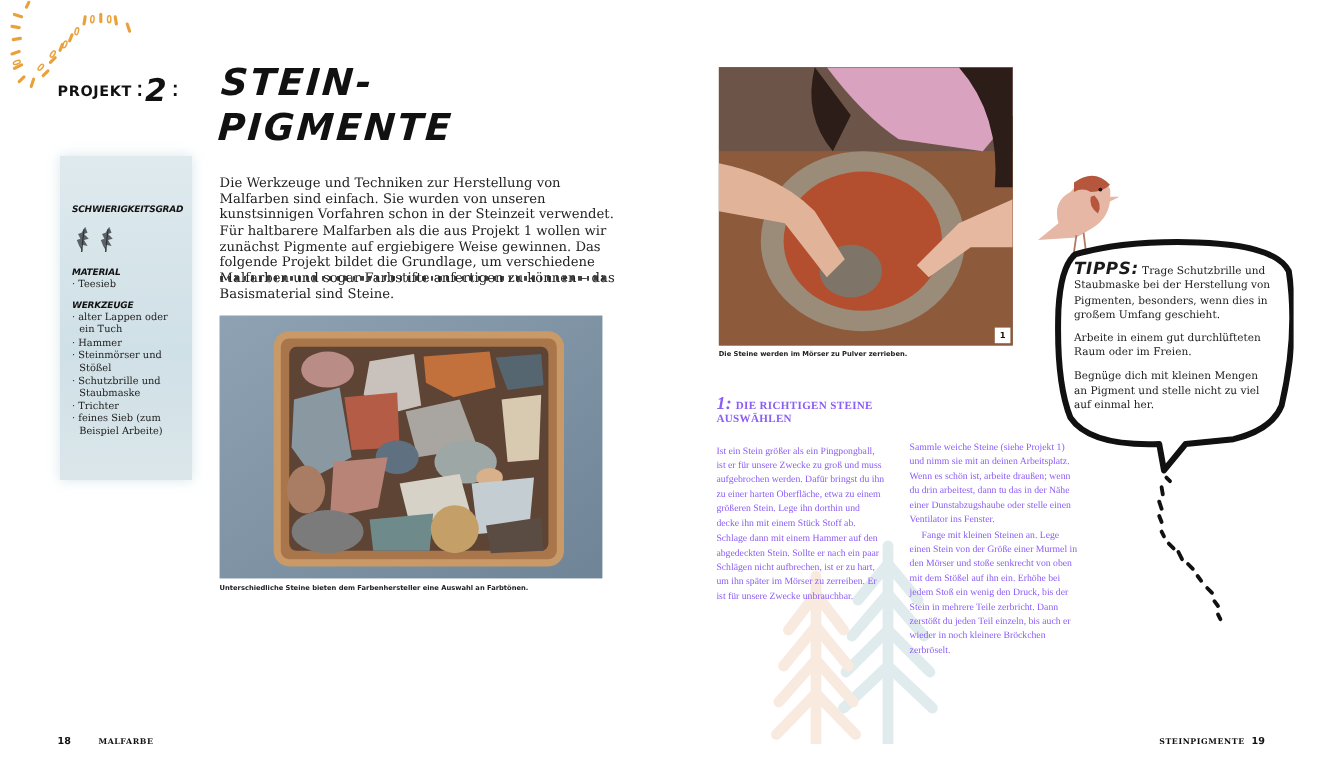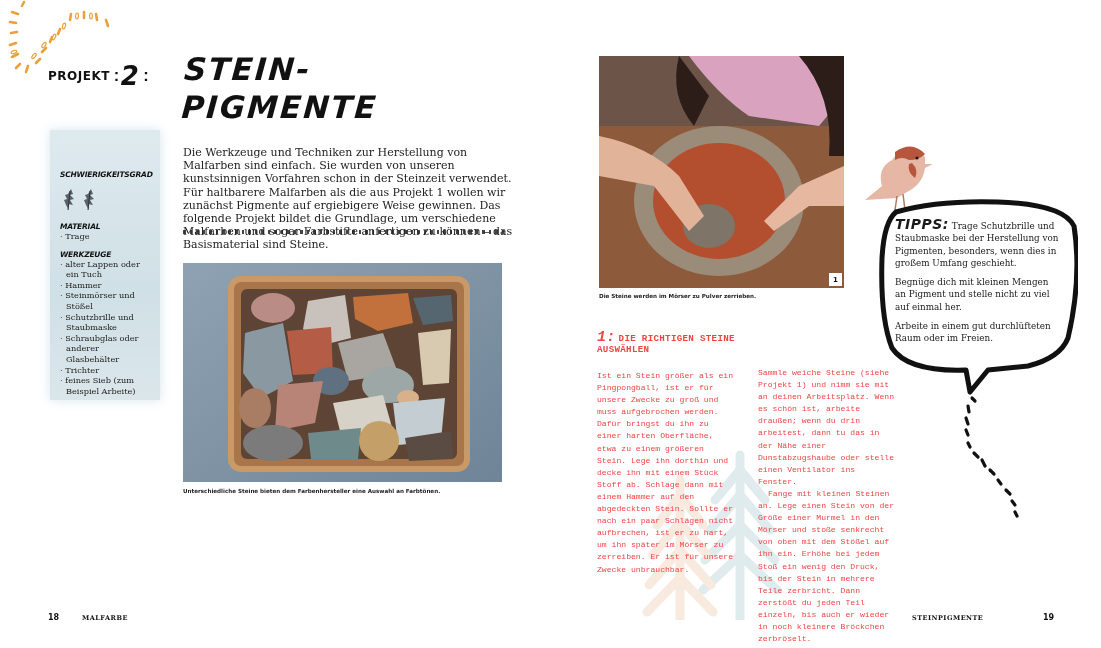--- a/index.html
+++ b/index.html
@@ -73,21 +73,21 @@
   .photo-badge {
     position: absolute; right: 2px; bottom: 2px; width: 13px; height: 13px;
     background: #fff; font-family: "DejaVu Sans", sans-serif; font-size: 7px;
     font-weight: bold; display: flex; align-items: center; justify-content: center; color: #111;
   }
 
   
   .trees { position: absolute; left: 635px; top: 450px; width: 150px; height: 170px; opacity: 0.55; }
 
   
-  .step { position: absolute; font-family: Liberation Mono, monospace; color: #ef4444; }
+  .step { position: absolute; font-family: Liberation Serif, serif; color: #8b5cf6; }
   .step-title { font-weight: bold; font-size: 9.2px; line-height: 11px; letter-spacing: 0.3px; text-transform: uppercase; }
   .step-num { font-size: 15px; font-style: italic; font-weight: bold; margin-right: 3px; }
   .step-body { font-size: 8.1px; line-height: 12.1px; margin-top: 15px; }
   .step-body p + p { text-indent: 10px; }
 
   
   .bird { position: absolute; left: 857px; top: 138px; width: 80px; height: 75px; }
   .bubble { position: absolute; left: 878px; top: 198px; width: 200px; height: 330px; }
   .tips {
     position: absolute; left: 895px; top: 218px; width: 166px; 
@@ -155,29 +155,28 @@
         <path d="M8 1 L10 6 L7 7 L11 11 L7 12 L10 17 L5 16 L6 22 L3 17 L1 12 L4 11 L2 7 L5 6 Z" fill="#5b6166"></path>
         <path d="M7 3 L5 22" stroke="#2f3336" stroke-width="1"></path>
       </svg>
       <svg class="diff-icon" viewBox="0 0 14 24">
         <path d="M8 1 L10 6 L7 7 L11 11 L7 12 L10 17 L5 16 L6 22 L3 17 L1 12 L4 11 L2 7 L5 6 Z" fill="#5b6166"></path>
         <path d="M7 3 L5 22" stroke="#2f3336" stroke-width="1"></path>
       </svg>
     </div>
     <div class="sb-head">MATERIAL</div>
     <ul class="sb-list">
-      <li>Trage</li>
+      <li>Teesieb</li>
     </ul>
     <div class="sb-head">WERKZEUGE</div>
     <ul class="sb-list">
       <li>alter Lappen oder ein Tuch</li>
       <li>Hammer</li>
       <li>Steinmörser und Stößel</li>
       <li>Schutzbrille und Staubmaske</li>
-      <li>Schraubglas oder anderer Glasbehälter</li>
       <li>Trichter</li>
       <li>feines Sieb (zum Beispiel Arbeite)</li>
     </ul>
   </aside>
 
   <p class="intro">Die Werkzeuge und Techniken zur Herstellung von Malfarben sind einfach. Sie wurden von unseren kunstsinnigen Vorfahren schon in der Steinzeit verwendet. Für haltbarere Malfarben als die aus Projekt 1 wollen wir zunächst Pigmente auf ergiebigere Weise gewinnen. Das folgende Projekt bildet die Grundlage, um verschiedene Malfarben und sogar Farbstifte anfertigen zu können – das Basismaterial sind Steine.</p>
   <div class="divider"></div>
 
   <div class="photo-stones">
     <svg width="319" height="219" viewBox="0 0 319 219">
@@ -275,21 +274,21 @@
       <line x1="104" y1="262" x2="107" y2="268"></line>
       <line x1="112" y1="272" x2="116" y2="276"></line>
       <line x1="120" y1="282" x2="123" y2="286"></line>
       <line x1="128" y1="292" x2="132" y2="296"></line>
       <line x1="134" y1="303" x2="137" y2="307"></line>
       <line x1="137" y1="314" x2="139" y2="318"></line>
     </g>
   </svg>
   <div class="tips">
     <p><span class="tips-label">TIPPS:</span> <span>Trage Schutzbrille und Staubmaske bei der Herstellung von Pigmenten, besonders, wenn dies in großem Umfang geschieht.</span></p>
+    <p>Arbeite in einem gut durchlüfteten Raum oder im Freien.</p>
     <p>Begnüge dich mit kleinen Mengen an Pigment und stelle nicht zu viel auf einmal her.</p>
-    <p>Arbeite in einem gut durchlüfteten Raum oder im Freien.</p>
   </div>
 
   <div class="folio" style="left:48px;">18</div>
   <div class="running" style="left:82px;">MALFARBE</div>
-  <div class="running" style="left:912px;">STEINPIGMENTE</div>
+  <div class="running" style="left:966px;">STEINPIGMENTE</div>
   <div class="folio" style="left:1043px;">19</div>
 </div>
 
 </body></html>

